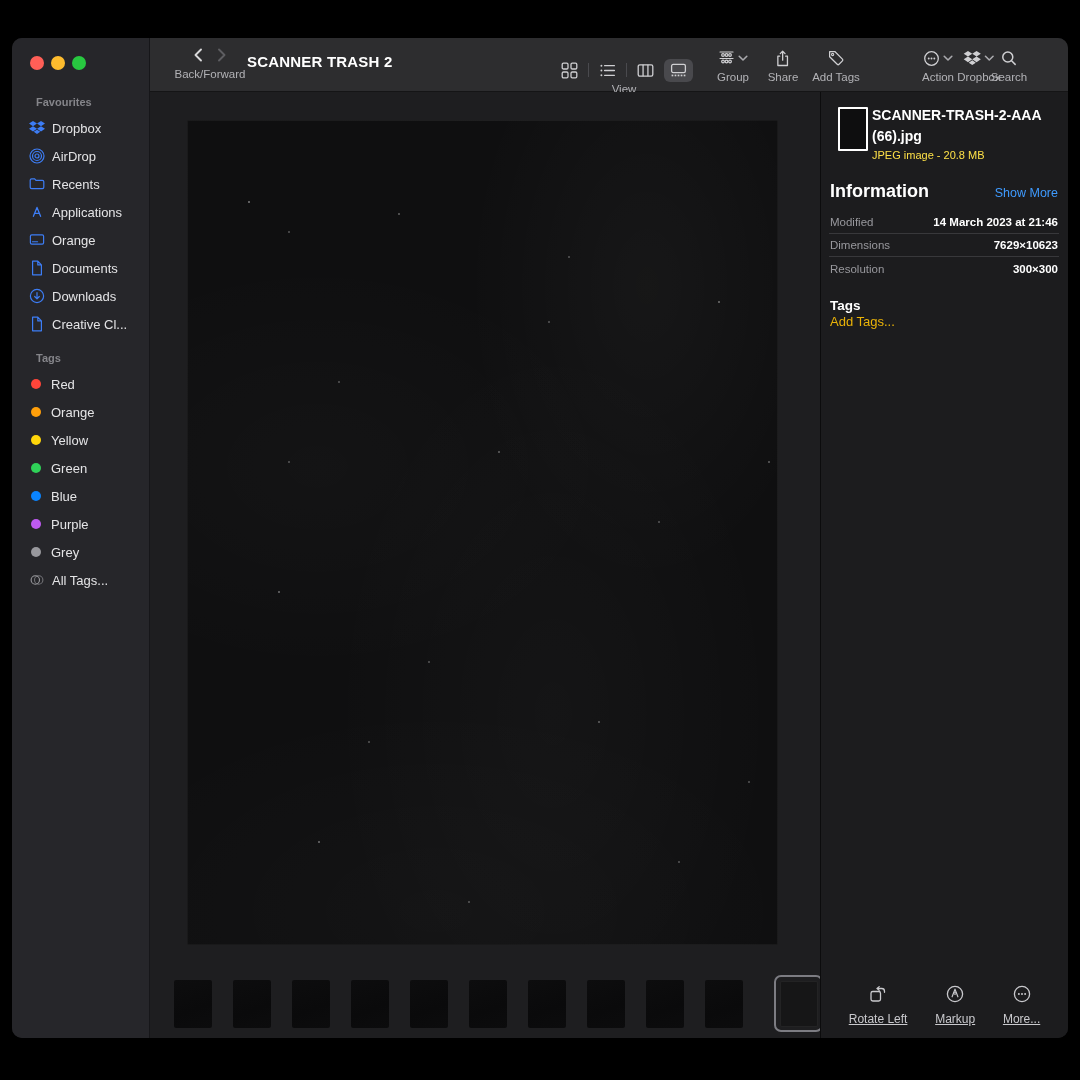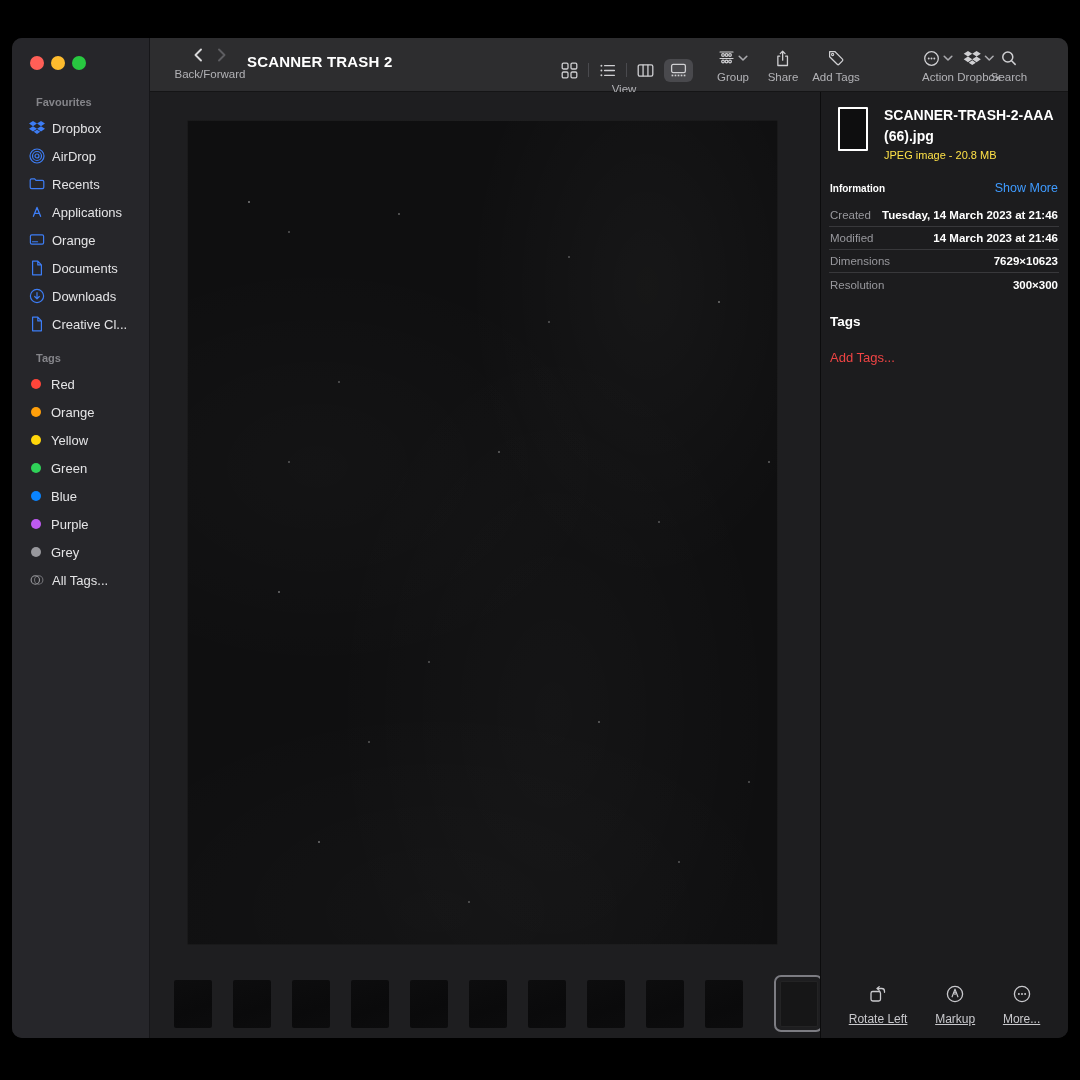--- a/index.html
+++ b/index.html
@@ -78,35 +78,35 @@
     padding:3px; margin-left:10px; display:flex; align-items:center; justify-content:center; }
   .thumb-selected .thumb-inner { width:38px; height:46px; border-radius:2px; background:#161617;
     border:1px solid rgba(255,255,255,.06); }
 
   
   .info-panel { position:relative; width:248px; flex-shrink:0; background:#1c1c1e;
     border-left:1px solid rgba(0,0,0,.55); padding:13px 9px 0 8px; color:#e8e8ea; }
   .file-head { display:flex; align-items:flex-start; }
   .file-thumb { width:30px; height:44px; background:#0e0e0f; border:2px solid #fff;
     border-radius:1px; margin:2px 0 0 9px; flex-shrink:0; }
-  .file-names { margin-left:16px; width:176px; }
+  .file-names { margin-left:4px; width:176px; }
   .file-name { font-size:14px; font-weight:700; color:#fff; line-height:1.5; }
   .file-meta { font-size:11px; color:#fde047; margin-top:2px; }
   .info-head-row { display:flex; justify-content:space-between; align-items:baseline;
     margin-top:20px; padding:0 1px; }
-  .info-title { font-size:10px; font-weight:700; color:#fff; }
+  .info-title { font-size:18px; font-weight:700; color:#fff; }
   .show-more { font-size:12.5px; color:#3f9bff; cursor:pointer; text-decoration:none; }
   .info-rows { margin-top:9px; }
   .info-row { display:flex; justify-content:space-between; align-items:center; height:23px;
     border-bottom:1px solid #38383b; padding:0 1px; }
   .info-row:last-child { border-bottom:none;gap:11px; }
   .row-label { font-size:11.5px; color:#98989d; white-space:nowrap; }
   .row-value { font-size:11.5px; font-weight:700; color:#fff; white-space:nowrap; text-align:right; }
   .tags-title { font-size:13.5px; font-weight:700; color:#fff; margin-top:18px; padding:0 1px; }
-  .add-tags { font-size:13px; color:#ef4444; margin-top:21px; padding:0 1px; }
+  .add-tags { font-size:13px; color:#eab308; margin-top:1px; padding:0 1px; }
   .panel-actions { position:absolute; left:0; right:0; bottom:12px; display:flex;
     justify-content:space-evenly; }
   .pa-btn { text-align:center; color:#c9c9cd; cursor:default;text-decoration:underline; }
   .pa-icon { height:24px; display:flex; align-items:center; justify-content:center; margin-bottom:6px; }
   .pa-label { font-size:12px; color:#c9c9cd; white-space:nowrap; }
 
   svg { overflow:visible; }
 </style>
 </head>
 <body>
@@ -425,24 +425,20 @@
             <div class="file-meta">JPEG image - 20.8 MB</div>
           </div>
         </div>
 
         <div class="info-head-row">
           <span class="info-title">Information</span>
           <a class="show-more">Show More</a>
         </div>
 
         <div class="info-rows">
-          <div class="info-row">
-            <span class="row-label">Created</span>
-            <span class="row-value">Tuesday, 14 March 2023 at 21:46</span>
-          </div>
           <div class="info-row">
             <span class="row-label">Modified</span>
             <span class="row-value">14 March 2023 at 21:46</span>
           </div>
           <div class="info-row">
             <span class="row-label">Dimensions</span>
             <span class="row-value">7629×10623</span>
           </div>
           <div class="info-row">
             <span class="row-label">Resolution</span>

